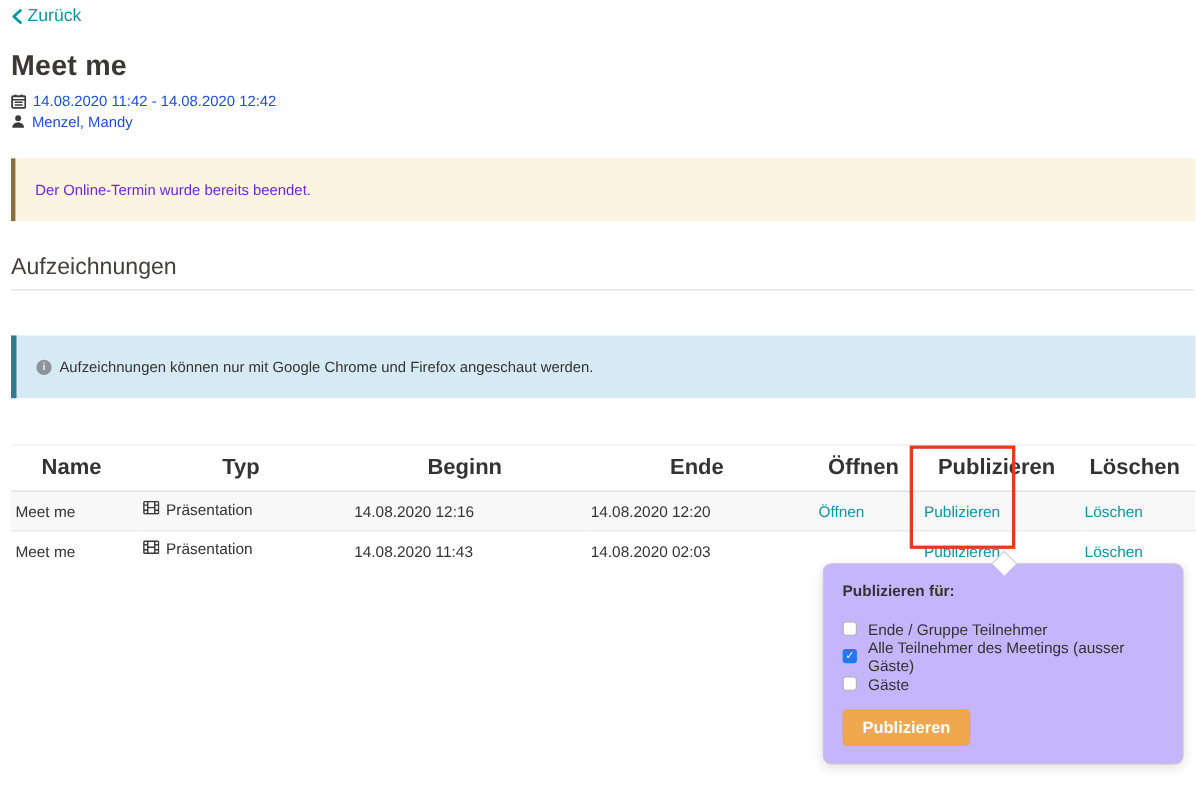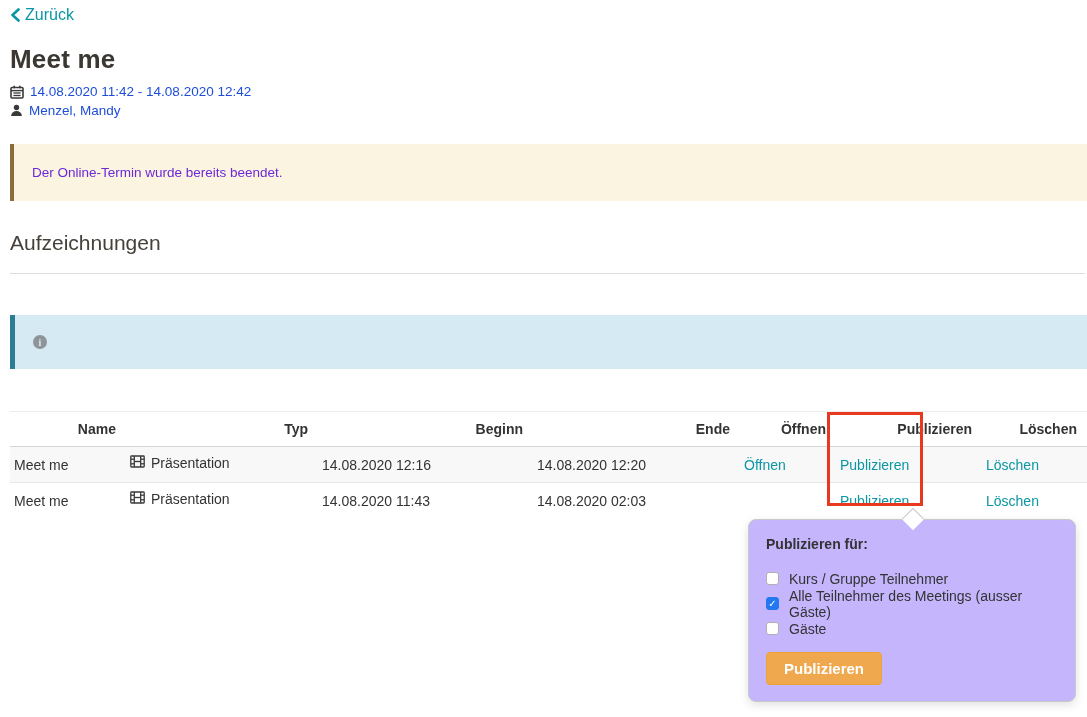--- a/index.html
+++ b/index.html
@@ -44,28 +44,28 @@
     background: #8f9499; color: #dcebf3; flex: 0 0 14px;
     display: inline-flex; align-items: center; justify-content: center;
     font-size: 10px; font-weight: bold; font-family: "Liberation Serif", serif;
   }
   .info-icon::after { content: "i"; }
 
   
   h2.section {
     margin-top: 30px; margin-right: 2px;
     font-size: 21px; font-weight: normal; color: #45403a;
-    padding-bottom: 18px; border-bottom: 1px solid #ddd;
+    padding-bottom: 8px; border-bottom: 1px solid #ddd;
   }
 
   
   .table-wrap { position: relative; margin-top: 42px; margin-right: 0; }
   table { width: 1077px; border-collapse: collapse; table-layout: fixed; border-top: 1px solid #ececec; }
   th {
-    text-align: right; font-weight: bold; font-size: 14px; color: #333;
+    text-align: center; font-weight: bold; font-size: 20px; color: #333;
     padding: 9px 10px 9px 4px;
     border-bottom: 1px solid #d6d6d6;
   }
   td { padding: 8px 10px 8px 4px; font-size: 14px; color: #333; }
   tbody tr.odd { background: #f8f8f8; }
   tbody tr.odd td { border-bottom: 1px solid #e7e7e7; }
   td .cell-icon-text { display: inline-flex; gap: 6px; }
   td .cell-icon-text svg { display: block; color: #3a3a3a; }
   a.tbl-link { color: var(--accent_teal); text-decoration: none; cursor: pointer; }
 
@@ -153,20 +153,21 @@
   </div>
 
   <div class="alert warning">
     <span>Der Online-Termin wurde bereits beendet.</span>
   </div>
 
   <h2 class="section">Aufzeichnungen</h2>
 
   <div class="alert info">
     <span class="info-icon"></span>
+    <span>Aufzeichnungen können nur mit Google Chrome und Firefox angeschaut werden.</span>
   </div>
 
   <div class="table-wrap">
     <table>
       <colgroup>
         <col style="width:116px">
           <col style="width:192px">
           <col style="width:215px">
         <col style="width:207px">
           <col style="width:96px">
@@ -239,21 +240,21 @@
     </table>
 
     <div class="red-box"></div>
 
     <div class="popup">
       <div class="popup-arrow"></div>
       <div class="popup-title">Publizieren für:</div>
 
       <label class="opt">
         <span class="cb"></span>
-        <span>Kurs / Gruppe Teilnehmer</span>
+        <span>Ende / Gruppe Teilnehmer</span>
       </label>
       <label class="opt">
         <span class="cb checked"></span>
         <span>Alle Teilnehmer des Meetings (ausser Gäste)</span>
       </label>
       <label class="opt">
         <span class="cb"></span>
         <span>Gäste</span>
       </label>
 

